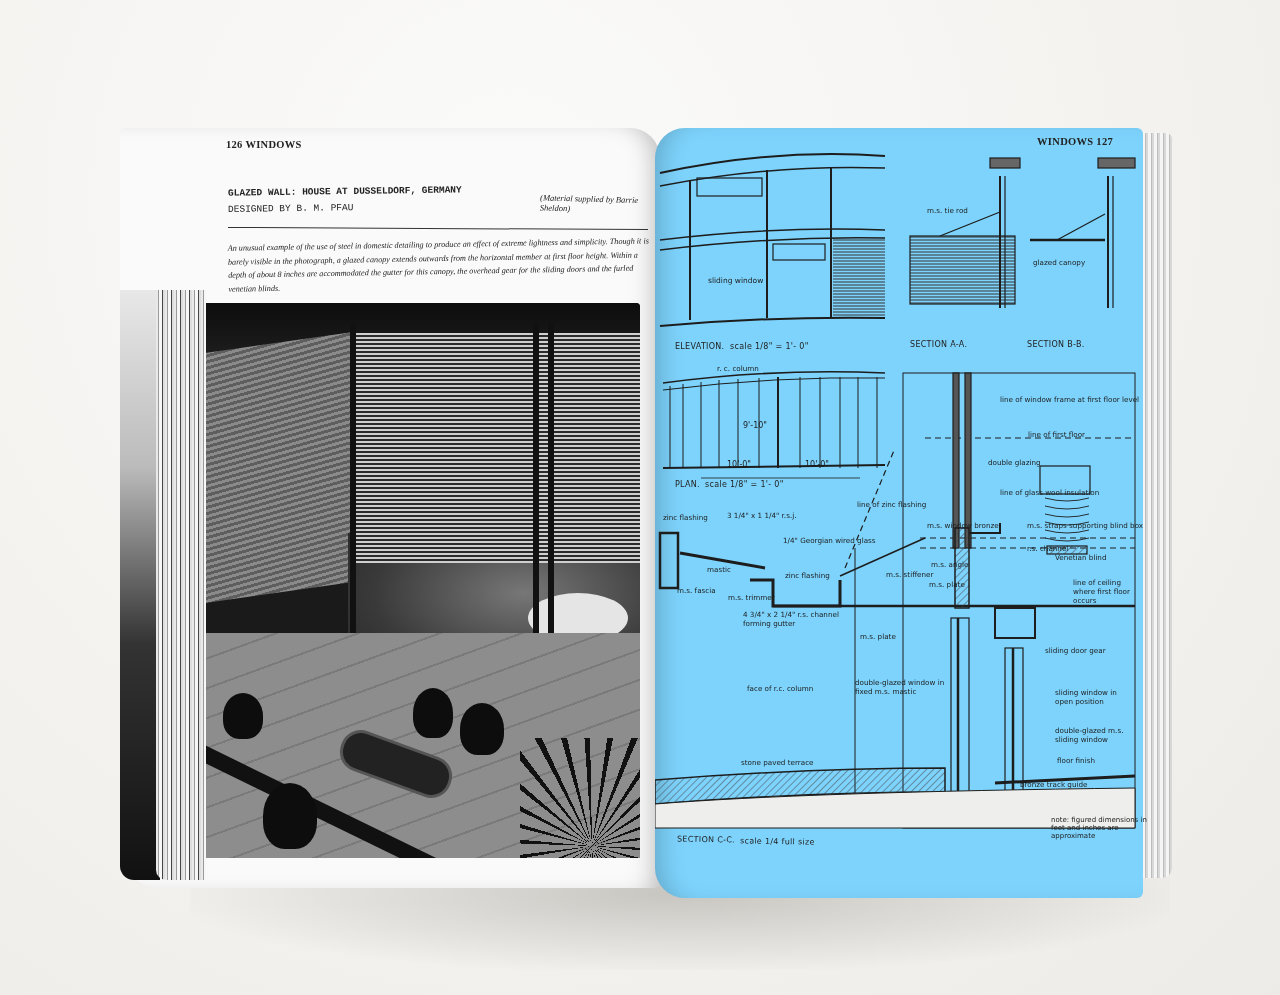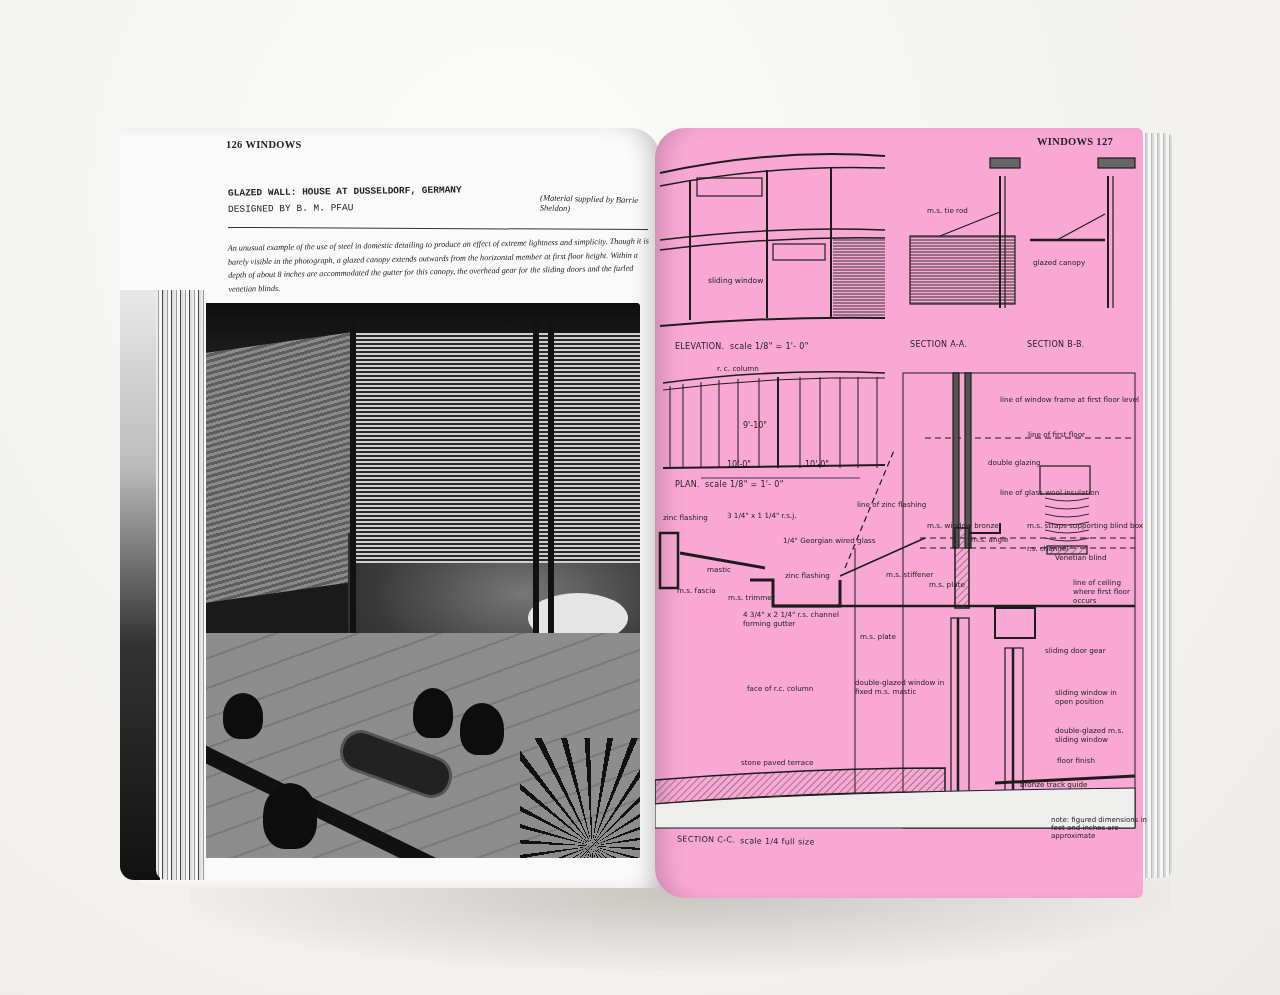--- a/index.html
+++ b/index.html
@@ -50,21 +50,21 @@
   .photo .curb { position:absolute; left:-20px; top:430px; width:520px; height:16px; background:#111; transform:rotate(26deg); transform-origin:left; }
   .photo .chair { position:absolute; background:#0d0d0d; border-radius:50% 50% 40% 40%; }
   .photo .table { position:absolute; left:140px; top:440px; width:110px; height:36px; background:#222; border:3px solid #555; border-radius:20px; transform:rotate(20deg); }
   .photo .plant { position:absolute; right:0; bottom:0; width:120px; height:120px;
     background: repeating-conic-gradient(from 200deg at 60% 90%, #111 0 3deg, transparent 3deg 12deg); }
   .left-thumb { position:absolute; left:120px; top:290px; width:40px; height:590px; background: linear-gradient(180deg,#e8e8e8 0%, #bbb 30%, #333 60%, #111 100%); border-radius:0 0 0 14px;}
 
   
   .right-page {
     position:absolute; left:655px; top:128px; width:488px; height:770px;
-    background:#f9a8d4;
+    background:#7dd3fc;
     border-radius: 30px 6px 6px 30px;
     box-shadow: inset 18px 0 24px -12px rgba(0,0,0,0.2);
   }
   .right-edges { position:absolute; left:1140px; top:133px; width:32px; height:745px;
     background: repeating-linear-gradient(90deg, #d8d8d8 0 2px, #f5f5f5 2px 5px, #bdbdbd 5px 6px); border-radius:0 6px 10px 0; }
   .right-page .folio { position:absolute; right:30px; top:8px; font-size:10.5px; font-weight:bold; letter-spacing:0.3px; color:#222; }
   .dwg { position:absolute; font-family:"DejaVu Sans", sans-serif; font-size:7.2px; color:#1d1d1d; white-space:nowrap; }
   .caption { position:absolute; font-family:"DejaVu Sans", sans-serif; font-size:8px; color:#222; letter-spacing:0.3px; }
   svg.draw { position:absolute; left:0; top:0; }
 </style>
@@ -224,21 +224,21 @@
   <div class="dwg" style="left:272px; top:393px;">m.s. window bronze</div>
   <div class="dwg" style="left:8px; top:385px;">zinc flashing</div>
   <div class="dwg" style="left:72px; top:383px;">3 1/4" x 1 1/4" r.s.j.</div>
   <div class="dwg" style="left:128px; top:408px;">1/4" Georgian wired glass</div>
   <div class="dwg" style="left:52px; top:437px;">mastic</div>
   <div class="dwg" style="left:22px; top:458px;">m.s. fascia</div>
   <div class="dwg" style="left:73px; top:465px;">m.s. trimmer</div>
   <div class="dwg" style="left:130px; top:443px;">zinc flashing</div>
   <div class="dwg" style="left:88px; top:482px; white-space:normal; width:110px;">4 3/4" x 2 1/4" r.s. channel forming gutter</div>
   <div class="dwg" style="left:203px; top:442px;padding-left:28px;">m.s. stiffener</div>
-  <div class="dwg" style="left:276px; top:407px;margin-left:40px;">m.s. angle</div>
+  <div class="dwg" style="left:276px; top:432px;">m.s. angle</div>
   <div class="dwg" style="left:274px; top:452px;">m.s. plate</div>
   <div class="dwg" style="left:344px; top:416px;margin-left:28px;">r.s. channel</div>
   <div class="dwg" style="left:400px; top:425px;">Venetian blind</div>
   <div class="dwg" style="left:418px; top:450px; white-space:normal; width:66px;">line of ceiling where first floor occurs</div>
   <div class="dwg" style="left:390px; top:518px;">sliding door gear</div>
   <div class="dwg" style="left:205px; top:504px;">m.s. plate</div>
   <div class="dwg" style="left:92px; top:556px;">face of r.c. column</div>
   <div class="dwg" style="left:200px; top:550px; white-space:normal; width:90px;">double-glazed window in fixed m.s. mastic</div>
   <div class="dwg" style="left:400px; top:560px; white-space:normal; width:70px;">sliding window in open position</div>
   <div class="dwg" style="left:400px; top:598px; white-space:normal; width:70px;">double-glazed m.s. sliding window</div>

